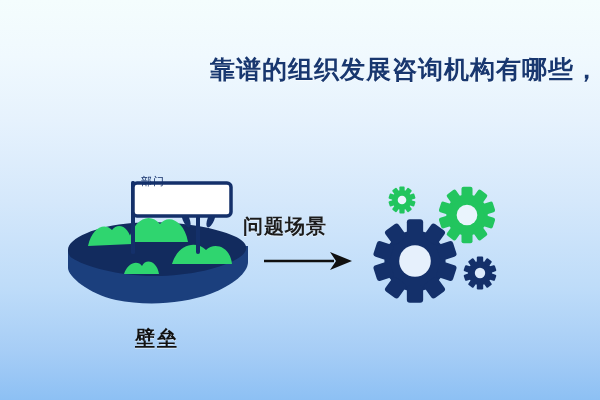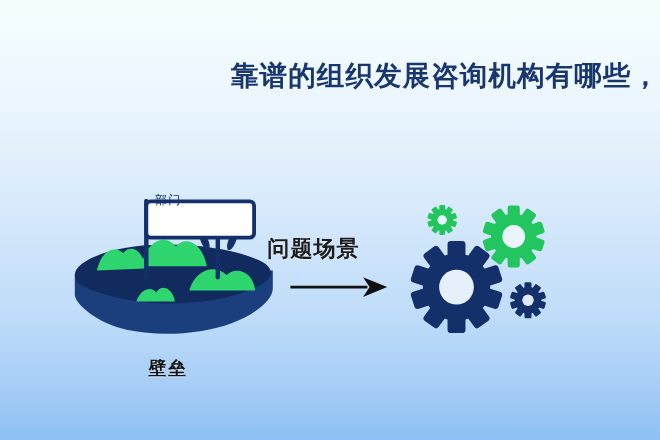--- a/index.html
+++ b/index.html
@@ -30,21 +30,21 @@
   .scene-label{
     position:absolute;left:243px;top:181px;
     font-size:20px;font-weight:bold;color:#1c1c1c;
     letter-spacing:1px;
     text-shadow:0 1px 0 rgba(255,255,255,.5);
     margin-top:32px;
   }
   
   .cap{
     position:absolute;
-    font-size:16px;font-weight:bold;color:#121212;
+    font-size:20px;font-weight:bold;color:#121212;
     letter-spacing:2px;
     text-shadow:0 1px 0 rgba(255,255,255,.5);
   }
   .cap-left{left:135px;top:325px;}
   .cap-right{left:423px;top:325px;}
   
   .art{position:absolute;}
   #island-art{left:62px;top:172px;}
   #gears-art{left:358px;top:182px;}
   #arrow-art{left:262px;top:250px;}

